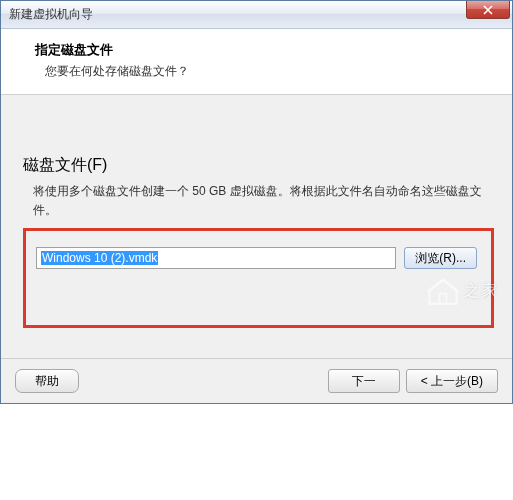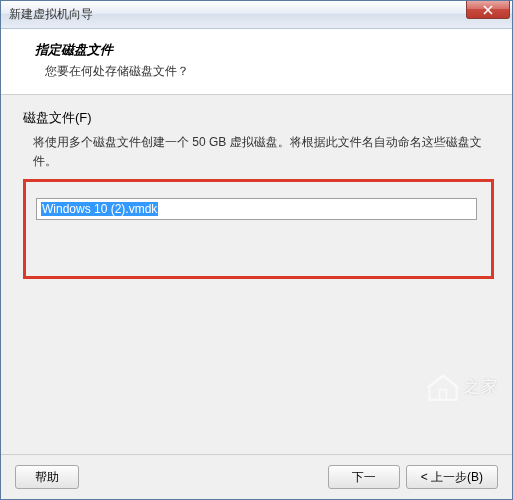--- a/index.html
+++ b/index.html
@@ -6,21 +6,21 @@
     body {
       font-family: "Microsoft YaHei", "SimSun", Tahoma, sans-serif;
       font-size: 12px;
       background: #fff;
       width: 513px;
       height: 500px;
       overflow: hidden;
     }
     .window {
       width: 513px;
-      height: 500px;
+      height: 404px;
       border: 1px solid #5a7aa0;
       background: #14532d;
       display: flex;
       flex-direction: column;
     }
     .titlebar {
       height: 28px;
       background: linear-gradient(to bottom, #fdfdfe 0%, #e8edf5 45%, #d7e0ec 50%, #e8edf5 100%);
       border-bottom: 1px solid #b8c6d8;
       display: flex;
@@ -53,37 +53,37 @@
     .header-section {
       background: #fff;
       border-bottom: 1px solid #d0d0d0;
       padding: 12px 16px 14px 34px;
     }
     .header-title {
       font-size: 13px;
       font-weight: bold;
       color: #000;
       margin-bottom: 4px;
-      font-style: italic;
     }
     .header-subtitle {
       font-size: 12px;
       color: #333;
       margin-left: 10px;
     }
     .content {
       flex: 1;
       padding: 14px 18px 8px 22px;
       background: #f0f0f0;
       position: relative;
     }
     .field-label {
-      font-size: 13px;
+      font-size: 16px;
       color: #000;
       margin-bottom: 6px;
+      margin-top: 46px;
     }
     .field-desc {
       font-size: 12px;
       color: #333;
       line-height: 1.6;
       margin-bottom: 8px;
       margin-left: 10px;
     }
     .highlight-box {
       border: 3px solid #d93a2a;
@@ -137,21 +137,21 @@
       padding: 0 14px;
       background: linear-gradient(to bottom, #fdfdfd 0%, #f0f0f0 50%, #e4e4e4 100%);
       border: 1px solid #a8a8a8;
       border-radius: 3px;
       font-size: 12px;
       color: #000;
       cursor: pointer;
       font-family: inherit;
       min-width: 72px;
     }
-    .btn-help { min-width: 64px; }
+    .btn-help { min-width: 64px; border-radius: 7px; }
     .watermark {
       position: absolute;
       right: 14px;
       bottom: 52px;
       display: flex;
       align-items: center;
       gap: 4px;
       opacity: 0.65;
       pointer-events: none;
     }
@@ -187,20 +187,21 @@
 
   <div class="content">
     <div class="field-label">磁盘文件(F)</div>
     <div class="field-desc">将使用多个磁盘文件创建一个 50 GB 虚拟磁盘。将根据此文件名自动命名这些磁盘文件。</div>
 
     <div class="highlight-box">
       <div class="input-row">
         <div class="input-display">
           <span class="file-input-selected">Windows 10 (2).vmdk</span>
         </div>
+        <button class="browse-btn">浏览(R)...</button>
       </div>
     </div>
 
     <div class="watermark">
       <span class="watermark-icon">
         <svg viewBox="0 0 40 34">
           <path d="M4 16 L20 4 L36 16 L36 32 L4 32 Z" fill="none" stroke="#fff" stroke-width="2.5"></path>
           <path d="M2 18 L20 4 L38 18" fill="none" stroke="#fff" stroke-width="2.5"></path>
           <rect x="16" y="20" width="8" height="12" fill="none" stroke="#fff" stroke-width="2"></rect>
         </svg>

